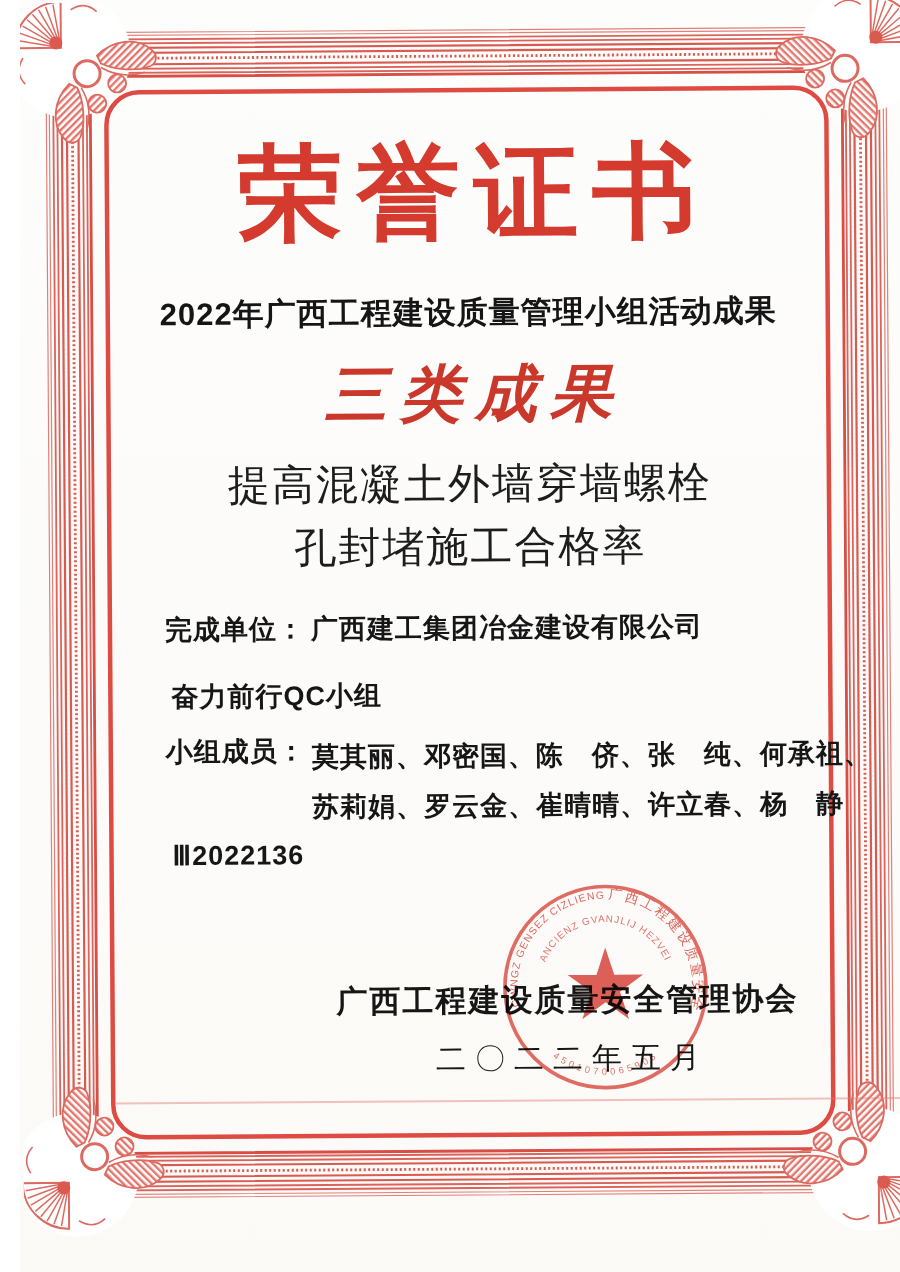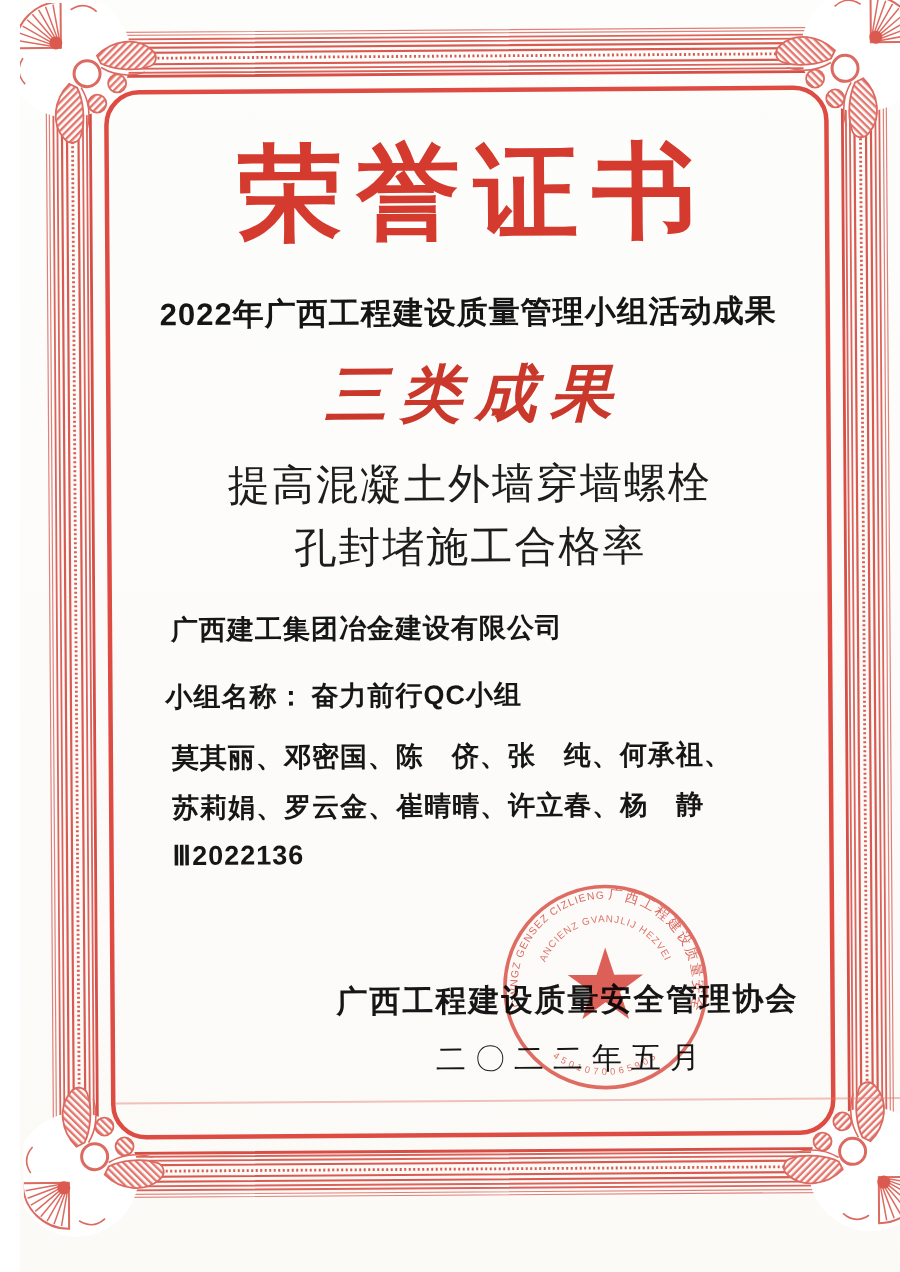--- a/index.html
+++ b/index.html
@@ -142,27 +142,28 @@
 
       <div class="subtitle">2022年广西工程建设质量管理小组活动成果</div>
 
       <div class="award">三类成果</div>
 
       <div class="proj l1">提高混凝土外墙穿墙螺栓</div>
       <div class="proj l2">孔封堵施工合格率</div>
 
       <div class="fields">
         <div class="frow r1">
+          <span class="lbl">完成单位：</span>
           <span class="val">广西建工集团冶金建设有限公司</span>
         </div>
         <div class="frow r2">
-          <span class="lbl">小组名称：</span>
           <span class="val">奋力前行QC小组</span>
         </div>
         <div class="frow r3">
+          <span class="lbl">小组成员：</span>
           <span class="val">
             <div>莫其丽、邓密国、陈　侪、张　纯、何承祖、</div>
             <div>苏莉娟、罗云金、崔晴晴、许立春、杨　静</div>
           </span>
         </div>
         <div class="frow r4">
           <span class="val">Ⅲ2022136</span>
         </div>
       </div>
 

